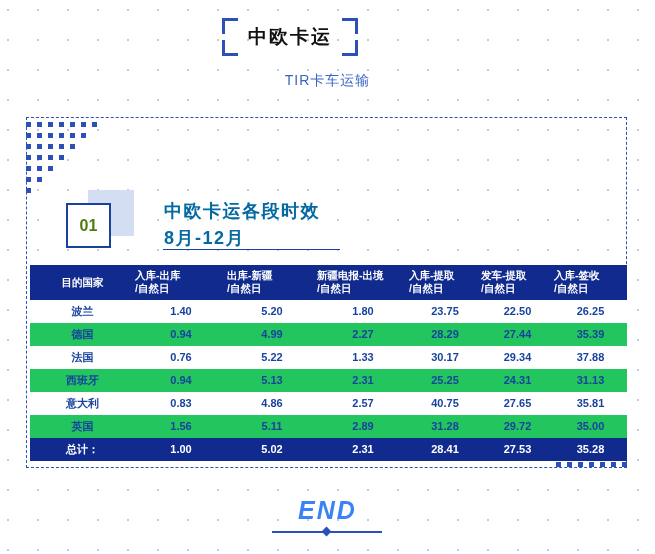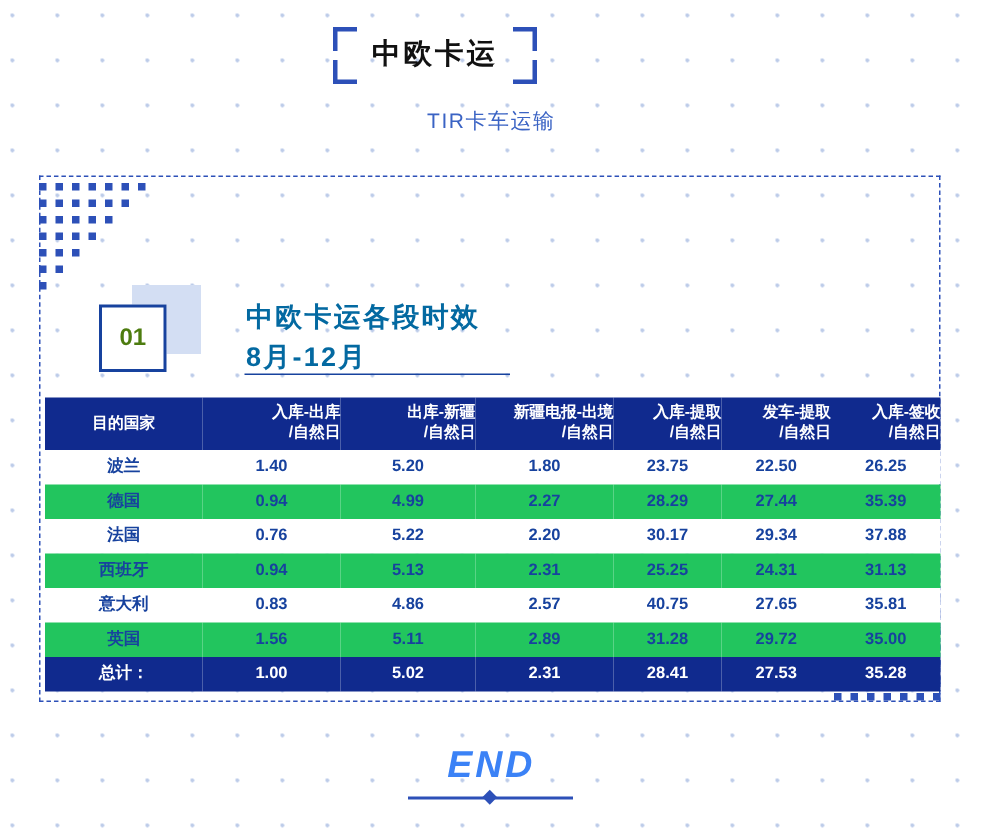--- a/index.html
+++ b/index.html
@@ -155,21 +155,21 @@
     table-layout: fixed;
     font-size: 11px;
   }
   #data-table th {
     background: #102a8e;
     color: #ffffff;
     font-weight: bold;
     font-size: 10.5px;
     line-height: 13px;
     padding: 4px 0 5px 0;
-    text-align: right;
+    text-align: left;
     white-space: pre-line;
   }
   #data-table th.c-country { text-align: center; }
   #data-table td {
     color: #17429e;
     font-weight: bold;
     font-size: 11px;
     text-align: center;
     padding: 5px 0;
     line-height: 13px;
@@ -346,21 +346,21 @@
         <td>4.99</td>
         <td>2.27</td>
         <td>28.29</td>
         <td>27.44</td>
         <td>35.39</td>
       </tr>
       <tr class="odd">
         <td>法国</td>
         <td>0.76</td>
         <td>5.22</td>
-        <td>2.20</td>
+        <td>1.33</td>
         <td>30.17</td>
         <td>29.34</td>
         <td>37.88</td>
       </tr>
       <tr class="even">
         <td>西班牙</td>
         <td>0.94</td>
         <td>5.13</td>
         <td>2.31</td>
         <td>25.25</td>

